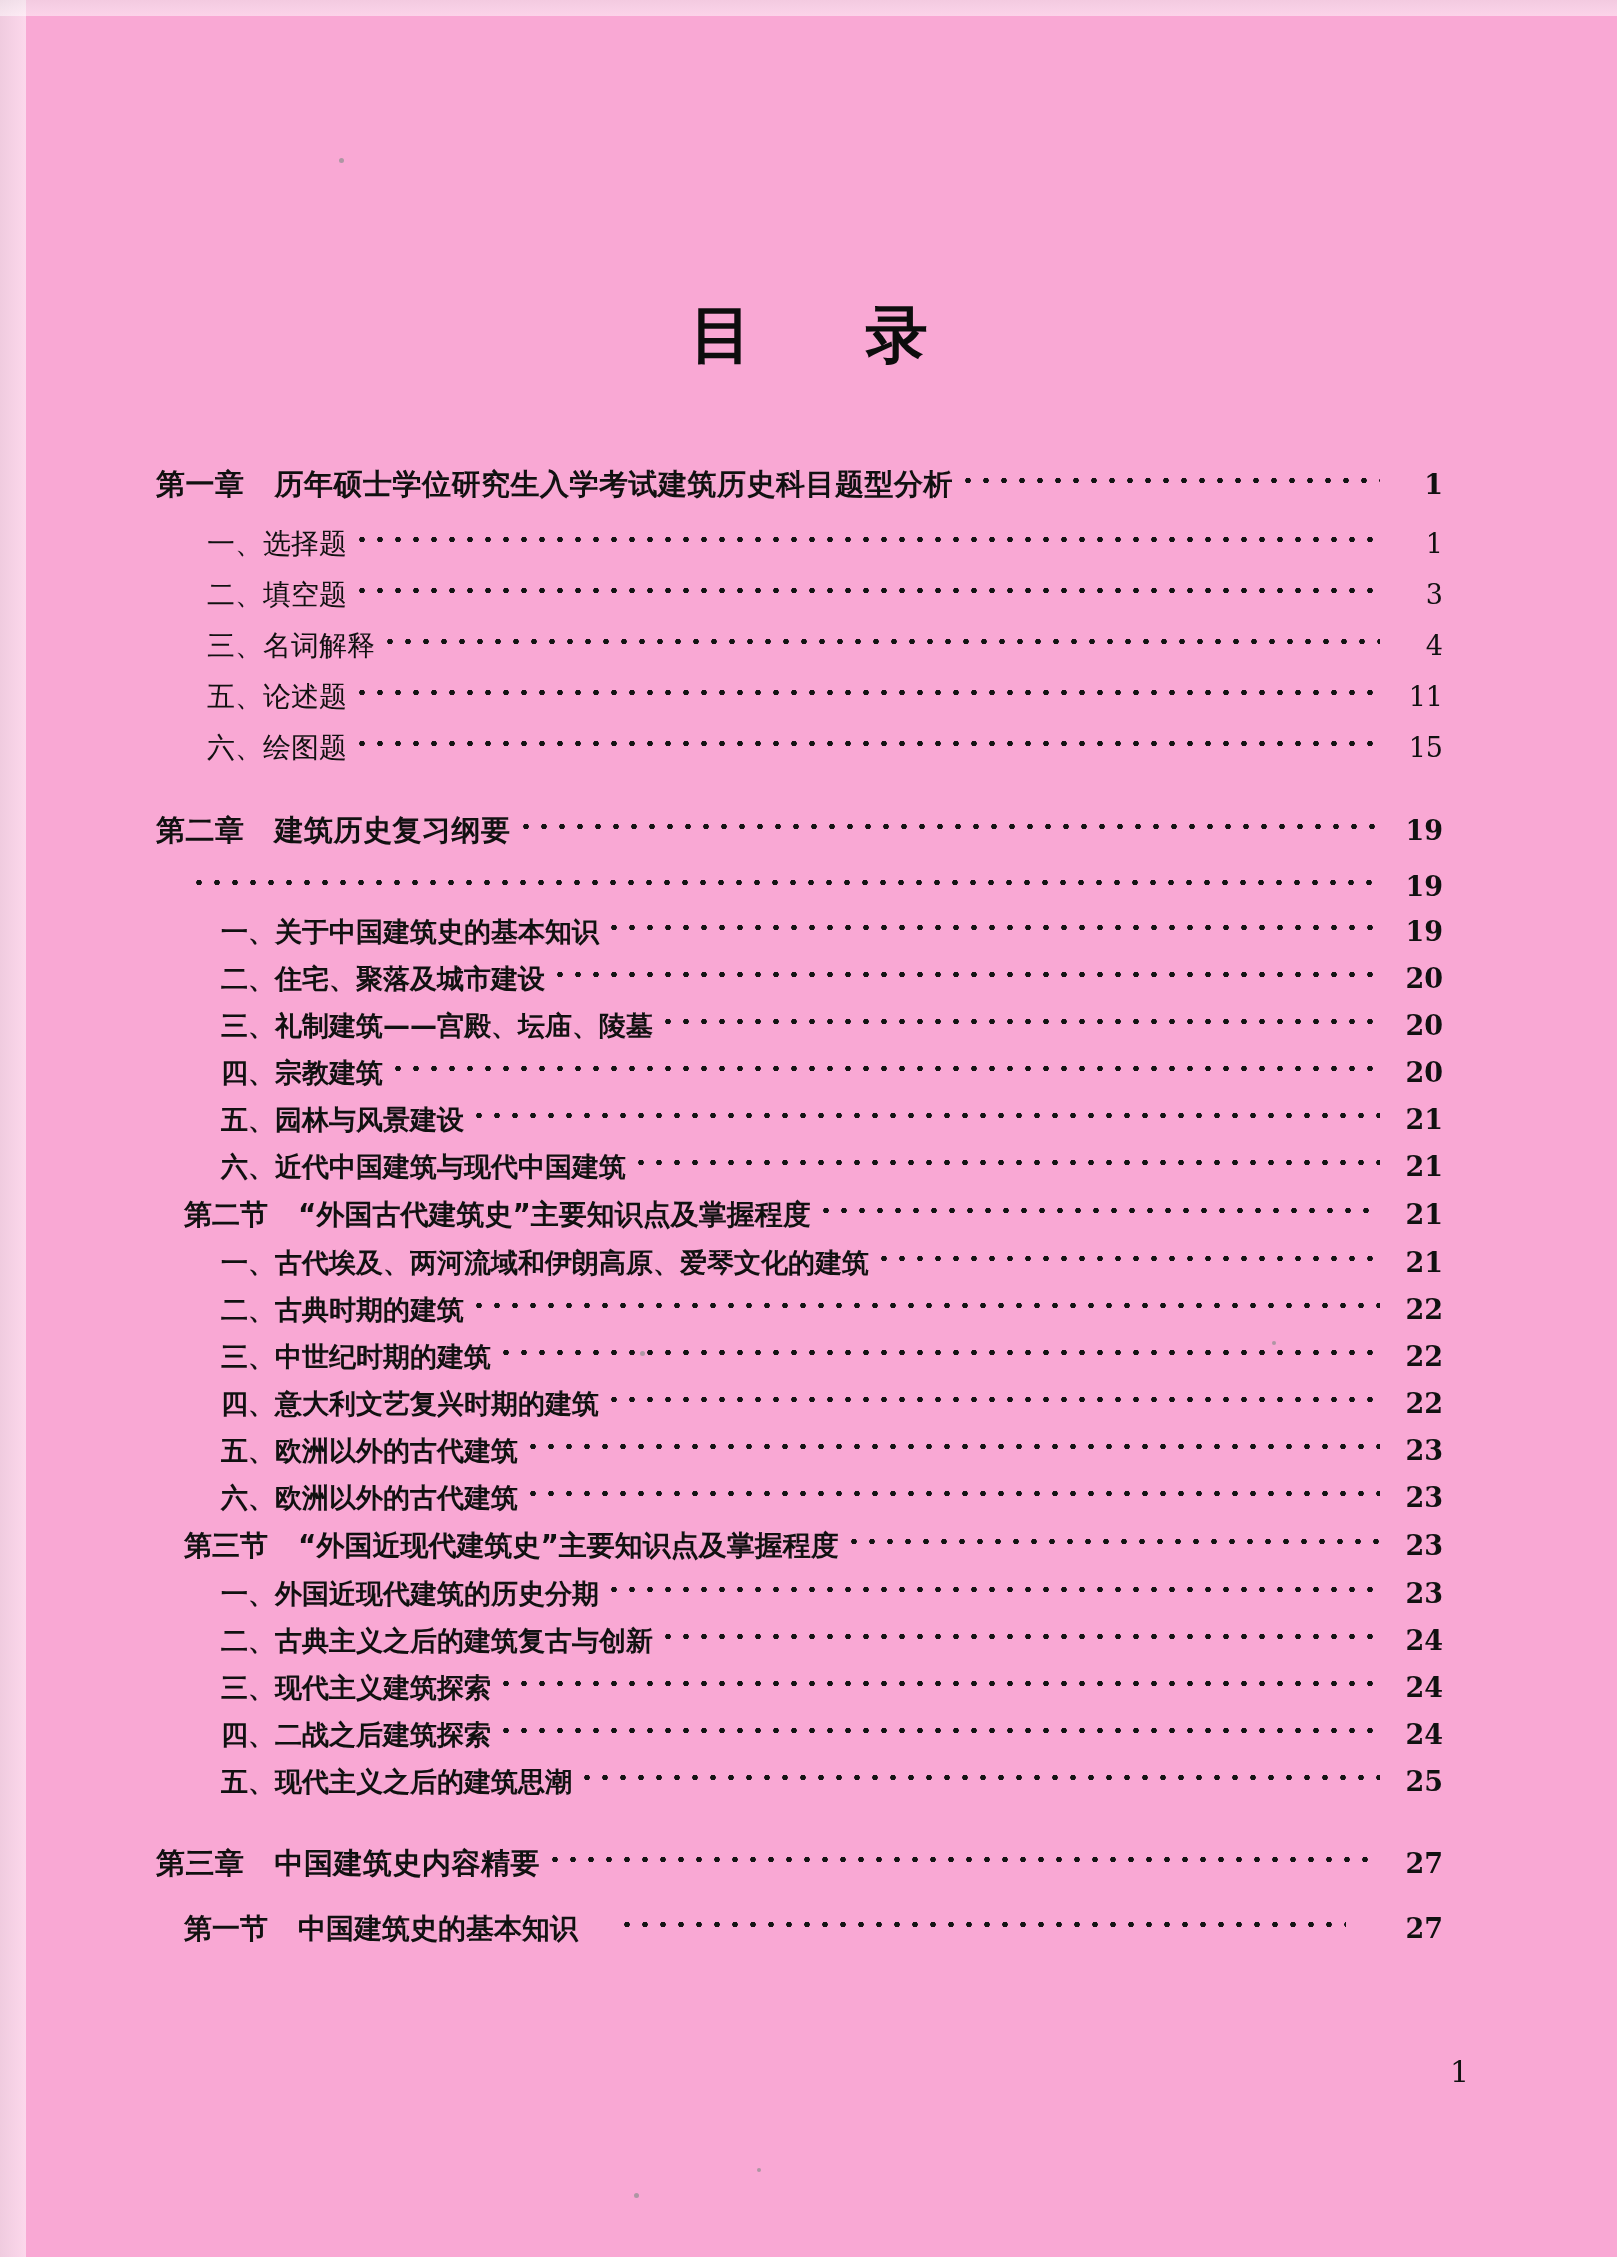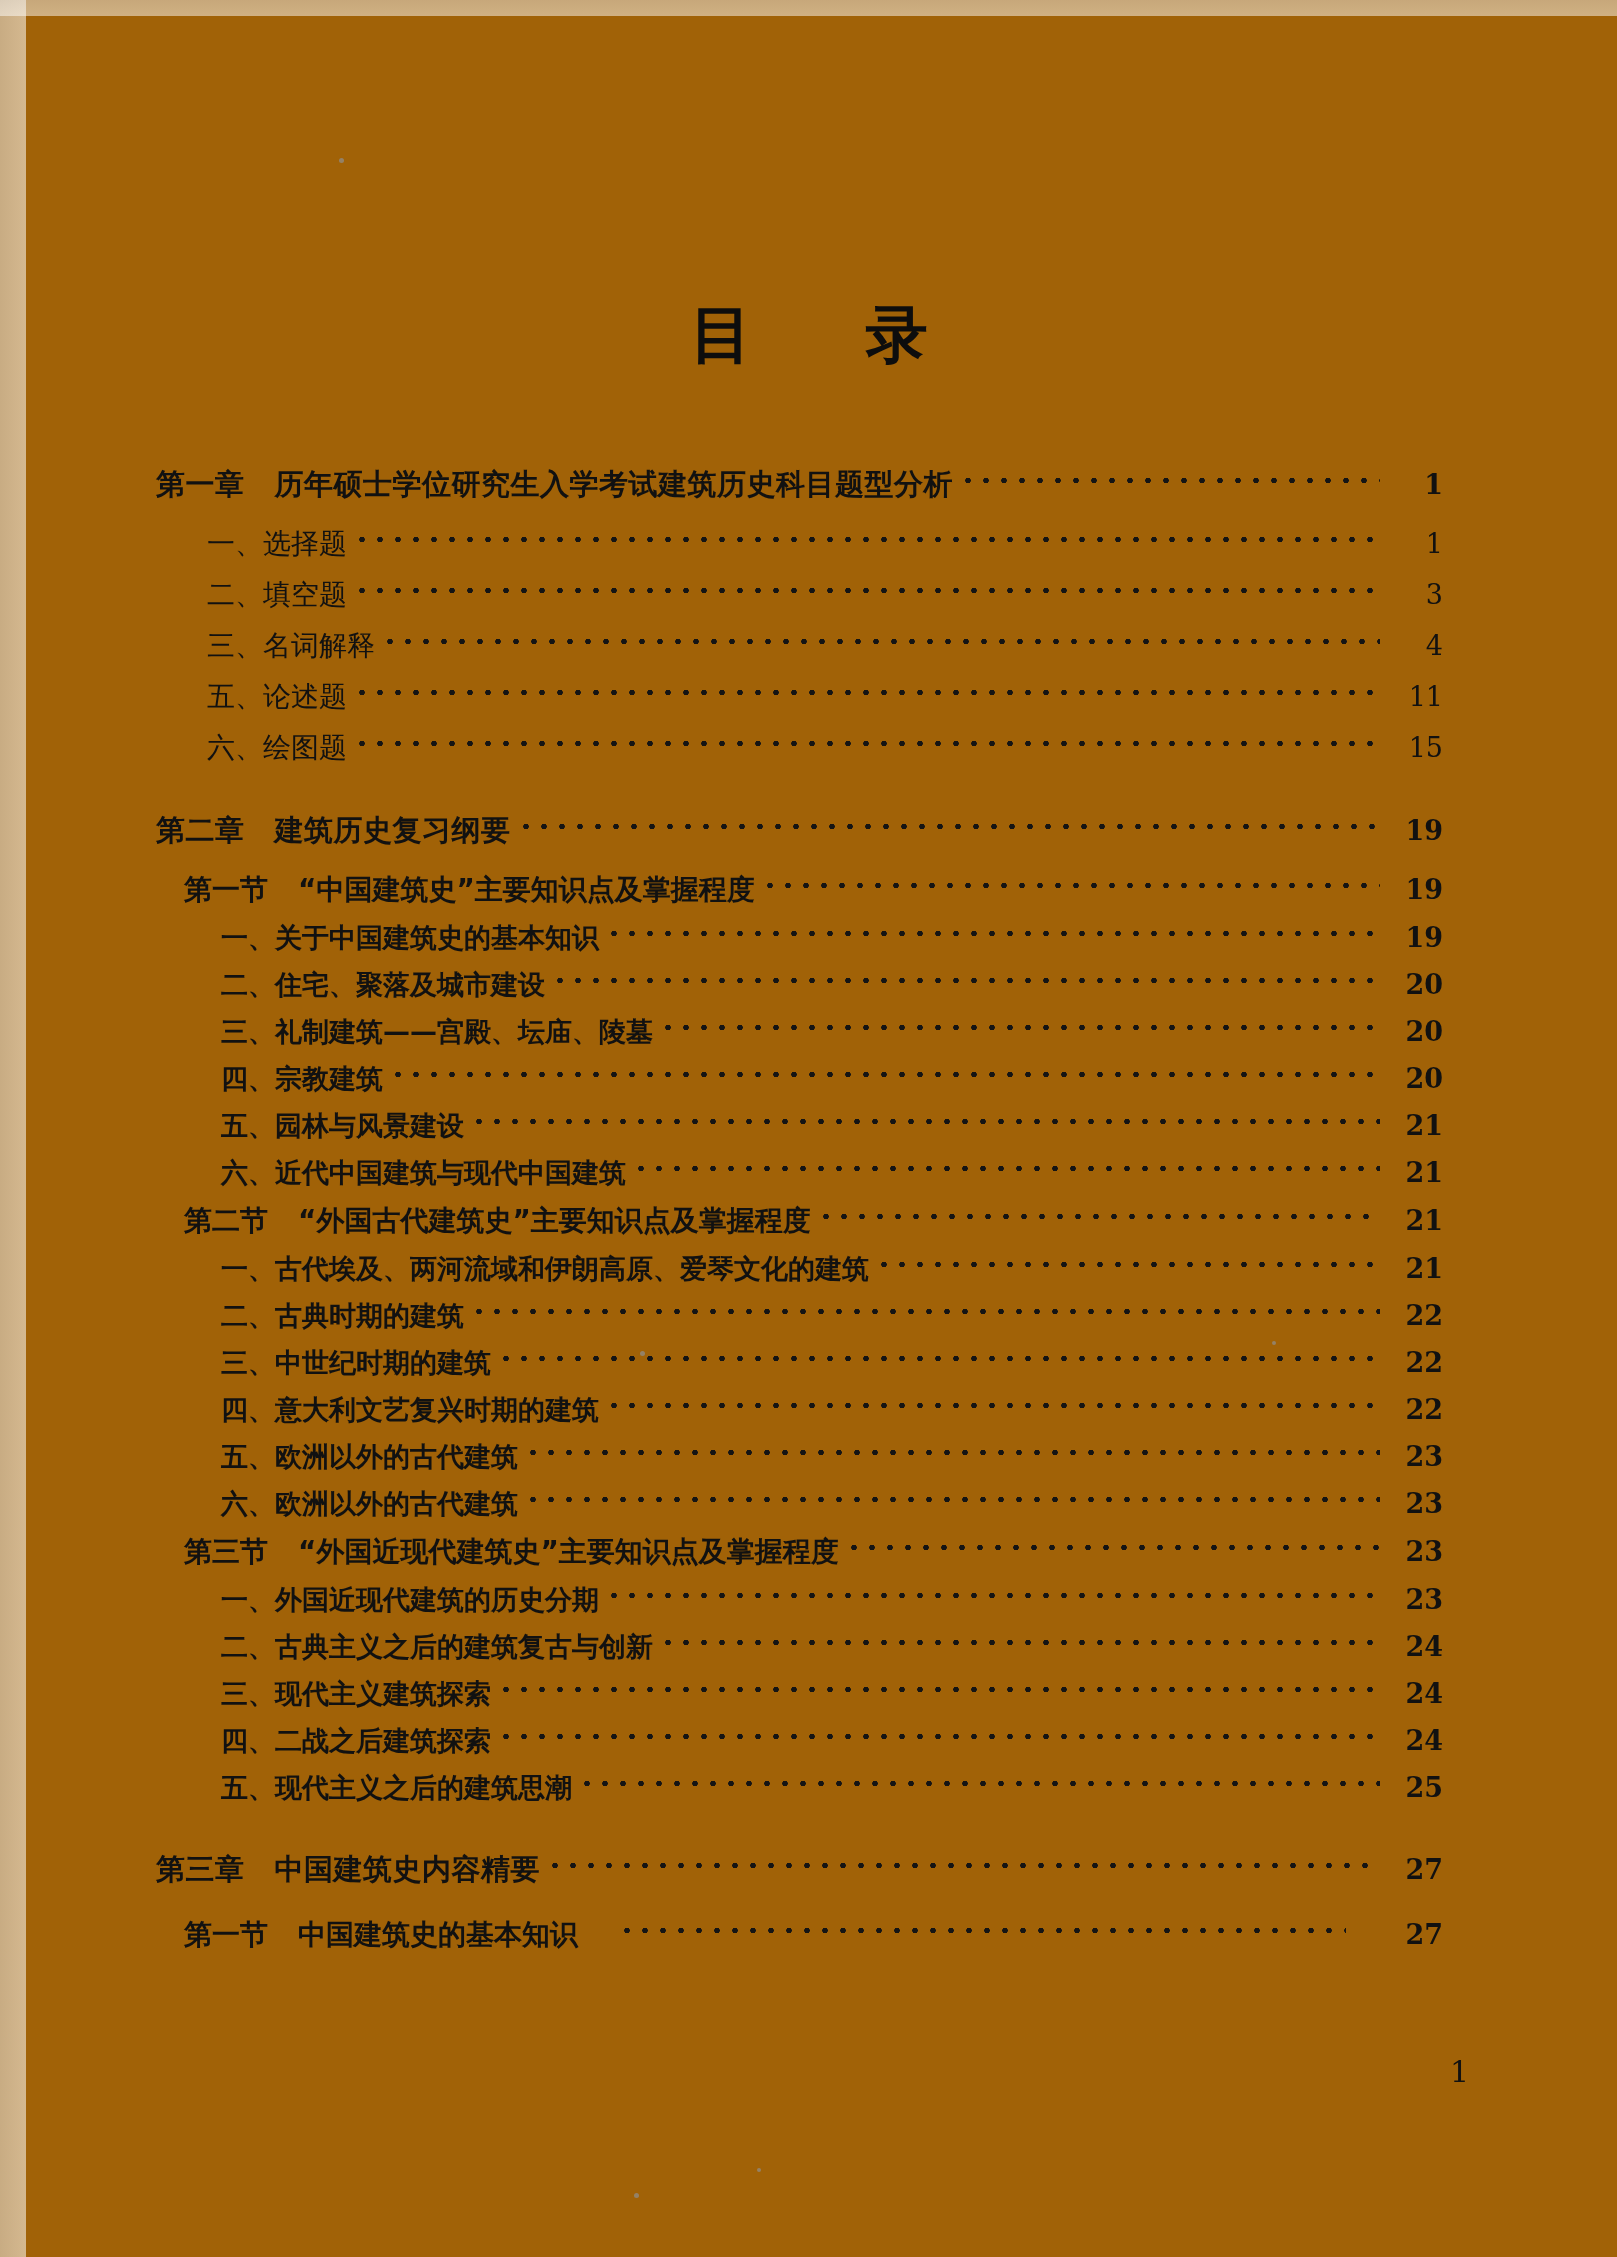--- a/index.html
+++ b/index.html
@@ -10,21 +10,21 @@
   body {
     width: 1618px;
     height: 2257px;
     font-family: "DejaVu Sans", "Liberation Sans", sans-serif;
     position: relative;
     overflow: hidden;
   }
   .page {
     position: absolute;
     inset: 0;
-    background: #a16207;
+    background: #f9a8d4;
     padding: 0;
   }
   
   .scan-edge-left {
     position: absolute;
     left: 0; top: 0; bottom: 0;
     width: 26px;
     background: linear-gradient(to right, #e8e8e8, #ffffff);
     opacity: .55;
   }
@@ -185,21 +185,20 @@
         <span class="label"><span>六、绘图题</span></span>
         <span class="leader"></span>
         <span class="pageno">15</span>
       </div>
       <div class="row lvl-chapter gap-before-lg">
         <span class="label"><span>第二章</span><span class="chapter-title-gap"></span><span>建筑历史复习纲要</span></span>
         <span class="leader"></span>
         <span class="pageno">19</span>
       </div>
       <div class="row lvl-section">
-        <span class="label"><span>第一节</span><span class="chapter-title-gap"></span><span>“中国建筑史”主要知识点及掌握程度</span></span>
         <span class="leader"></span>
         <span class="pageno">19</span>
       </div>
       <div class="row lvl-item">
         <span class="label"><span>一、关于中国建筑史的基本知识</span></span>
         <span class="leader"></span>
         <span class="pageno">19</span>
       </div>
       <div class="row lvl-item">
         <span class="label"><span>二、住宅、聚落及城市建设</span></span>

